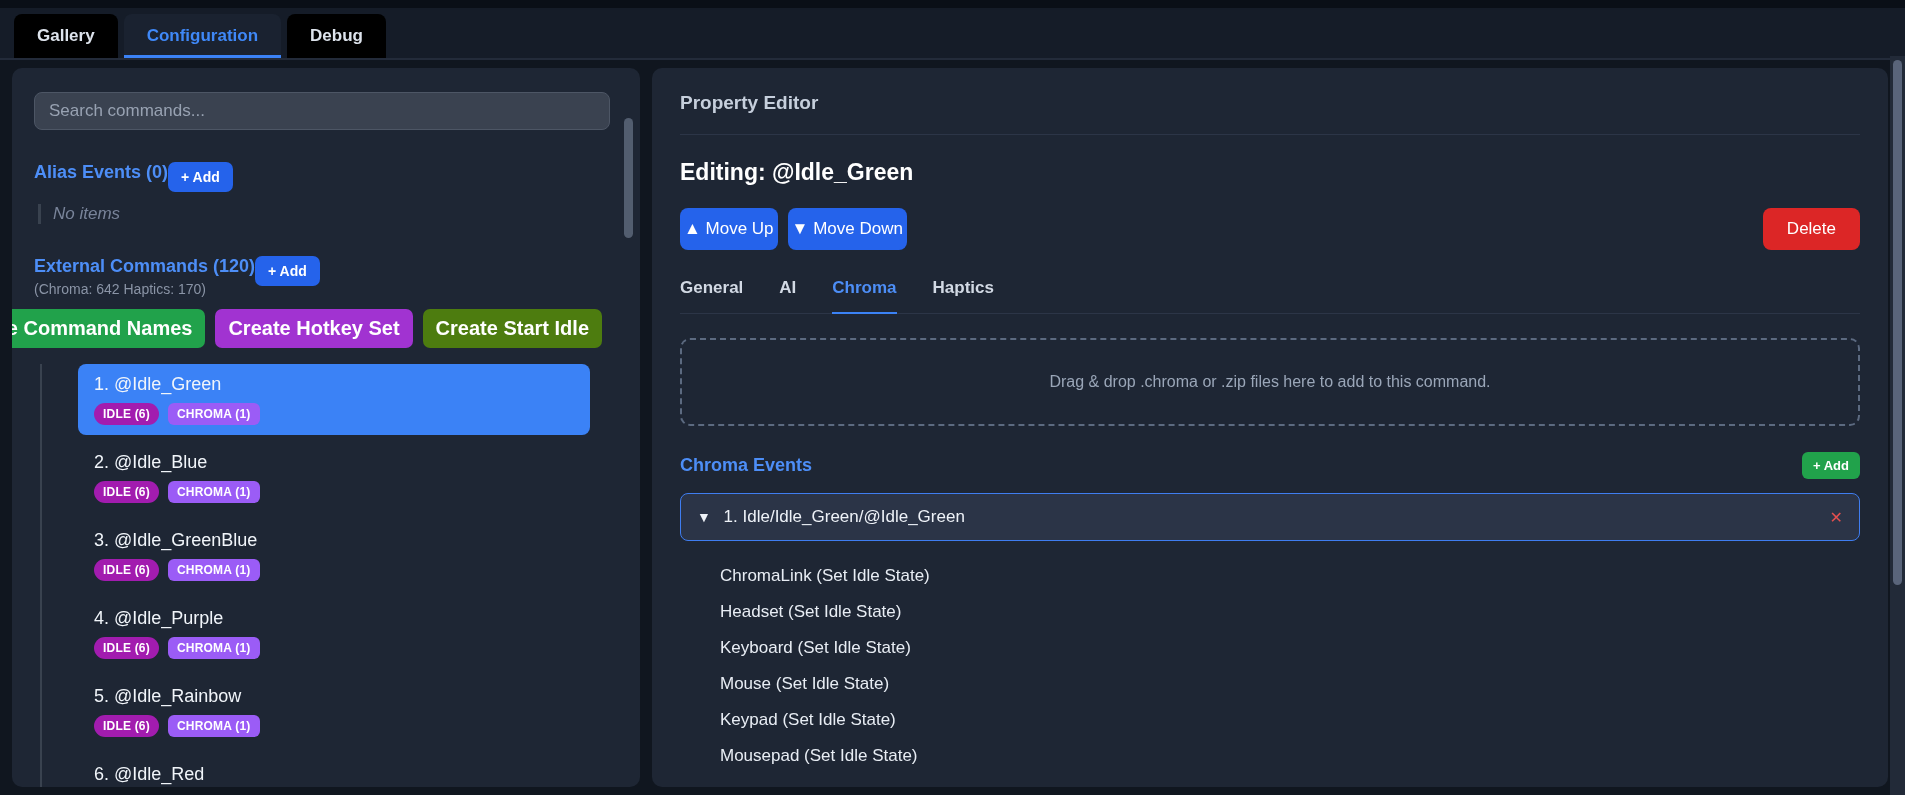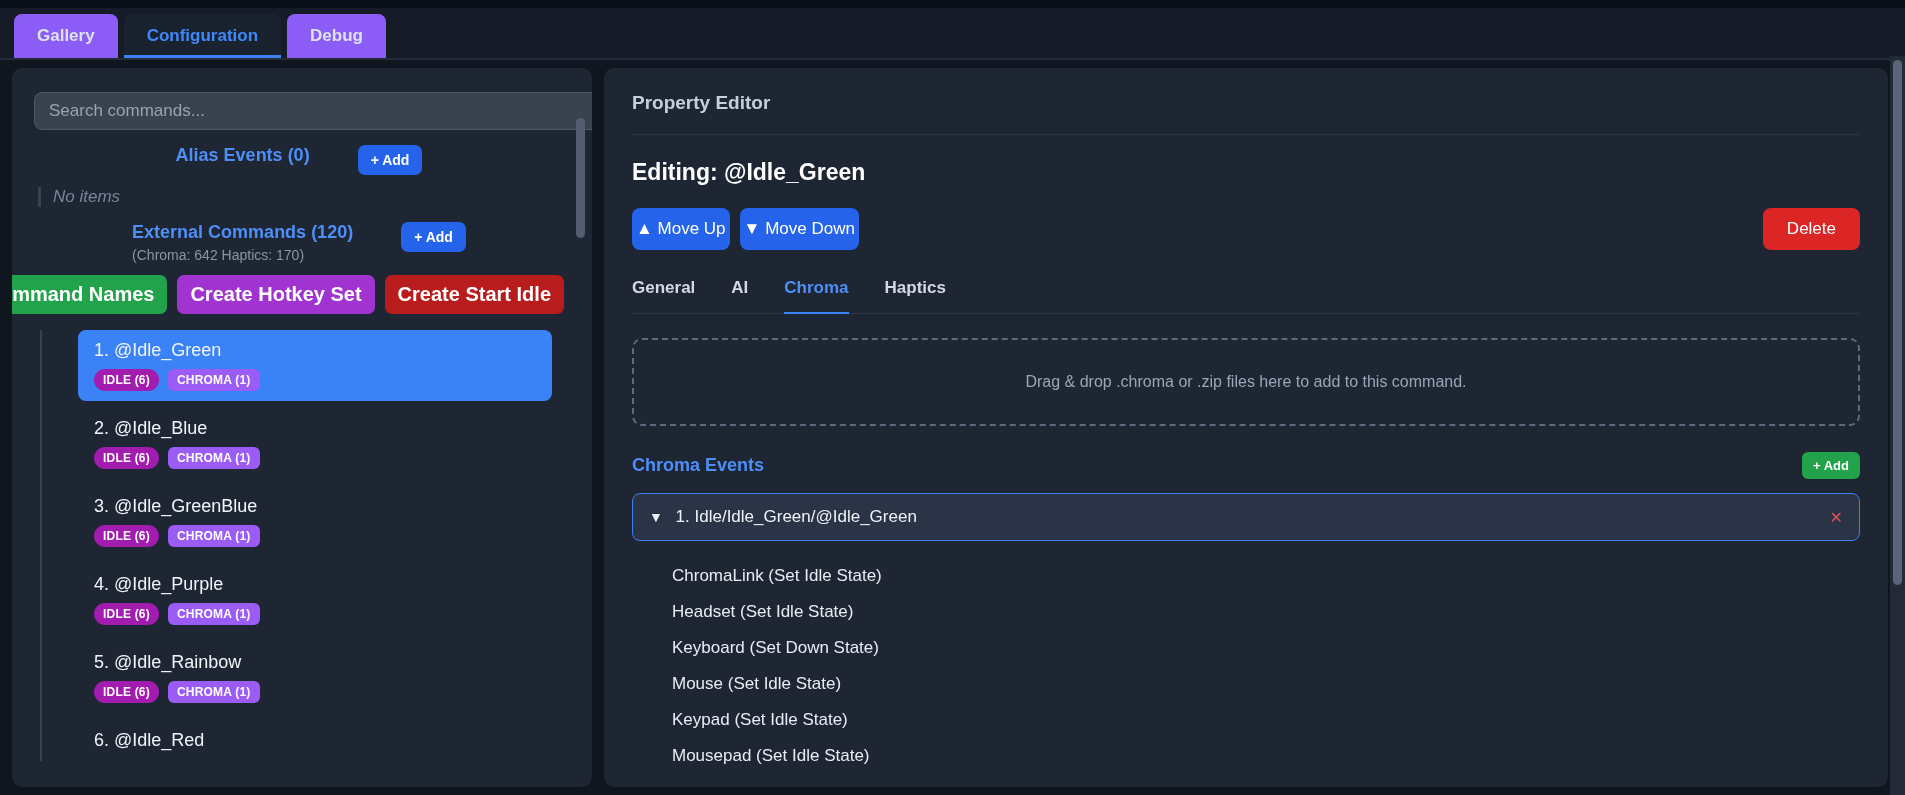--- a/index.html
+++ b/index.html
@@ -9,62 +9,62 @@
     background:#10161f; color:#e6ebf2;
   }
   
   .topstrip { height:8px; background:#0a0f17; }
   .tabbar {
     height:52px; background:#151c28; display:flex; align-items:flex-end;
     padding-left:14px; border-bottom:2px solid #232b3a;
   }
   .top-tab {
     font-size:17px; font-weight:700; color:#dde3ec;
-    background:#8b5cf6; padding:12px 23px; border-radius:8px 8px 0 0;
+    background:#000000; padding:12px 23px; border-radius:8px 8px 0 0;
     margin-right:6px; cursor:pointer;
   }
   .top-tab.active {
     background:#1a2230; color:#3f88f7; border-bottom:3px solid #3b82f6;
     padding-bottom:9px;
   }
   
   .main { position:absolute; top:68px; left:12px; right:12px; bottom:8px; display:flex; }
   .panel {
     background:#1e2634; border-radius:10px; overflow:hidden; position:relative;
   }
-  .left-panel { width:580px; flex:none; padding:24px 14px 0 22px; }
+  .left-panel { width:628px; flex:none; padding:24px 24px 0 22px; }
   .right-panel { flex:1; margin-left:12px; margin-right:5px; padding:24px 28px 0 28px; }
 
   
   .search-input {
     width:576px; height:38px; background:#3a4250; border:1px solid #4d5665;
     border-radius:8px; color:#e6ebf2; font-size:17px; padding:0 14px;
     font-family:inherit; outline:none;
   }
   .search-input::placeholder { color:#98a2b2; }
-  .section-header { display:flex; align-items:flex-start; justify-content:center; margin-top:15px;gap:48px; }
+  .section-header { display:flex; align-items:flex-start; justify-content:flex-start; margin-top:32px; }
   .section-title { color:#4d8ef7; font-size:18px; font-weight:700; }
   .section-sub { color:#8a94a6; font-size:14px; margin-top:4px; }
   .btn-add {
     background:#2563eb; color:#fff; font-size:14px; font-weight:700;
     border:none; border-radius:7px; padding:7px 13px; cursor:pointer; font-family:inherit;
     margin-right:14px;
   }
   .no-items {
     margin:12px 0 0 4px; border-left:3px solid #39424f; padding-left:12px;
     font-style:italic; color:#79849a; font-size:17px;
   }
   .action-btn-row { display:flex; justify-content:flex-end; gap:10px; margin:12px 14px 0 0; }
   .pill-btn {
     color:#fff; font-size:20px; font-weight:700; border:none; border-radius:7px;
     padding:8px 13px; cursor:pointer; font-family:inherit; white-space:nowrap;
   }
   .pill-green { background:#21a24b; }
   .pill-purple { background:#a133d1; }
-  .pill-orange { background:#b91c1c; }
+  .pill-orange { background:#4d7c0f; }
   .cmd-list {
     margin:16px 26px 0 6px; border-left:2px solid #39424f; padding-left:36px;
   }
   .cmd-item { padding:10px 16px; border-radius:8px; margin-bottom:7px; cursor:pointer; }
   .cmd-item.selected { background:#3b82f6; }
   .cmd-title { font-size:18px; font-weight:500; color:#f1f5fa; }
   .cmd-badges { display:flex; gap:9px; margin-top:8px; }
   .badge {
     font-size:12px; font-weight:700; color:#fff; border-radius:6px;
     padding:4px 9px; letter-spacing:.2px;
@@ -239,21 +239,21 @@
       <div class="event-card-label">
         <span class="caret">▼</span>
         <span>1. Idle/Idle_Green/@Idle_Green</span>
       </div>
       <span class="event-close">✕</span>
     </div>
 
     <div class="device-list">
       <div class="device-item">ChromaLink (Set Idle State)</div>
       <div class="device-item">Headset (Set Idle State)</div>
-      <div class="device-item">Keyboard (Set Down State)</div>
+      <div class="device-item">Keyboard (Set Idle State)</div>
       <div class="device-item">Mouse (Set Idle State)</div>
       <div class="device-item">Keypad (Set Idle State)</div>
       <div class="device-item">Mousepad (Set Idle State)</div>
     </div>
 
   </div>
 </div>
 
 <div class="win-scrollbar">
   <div class="win-scroll-thumb"></div>

